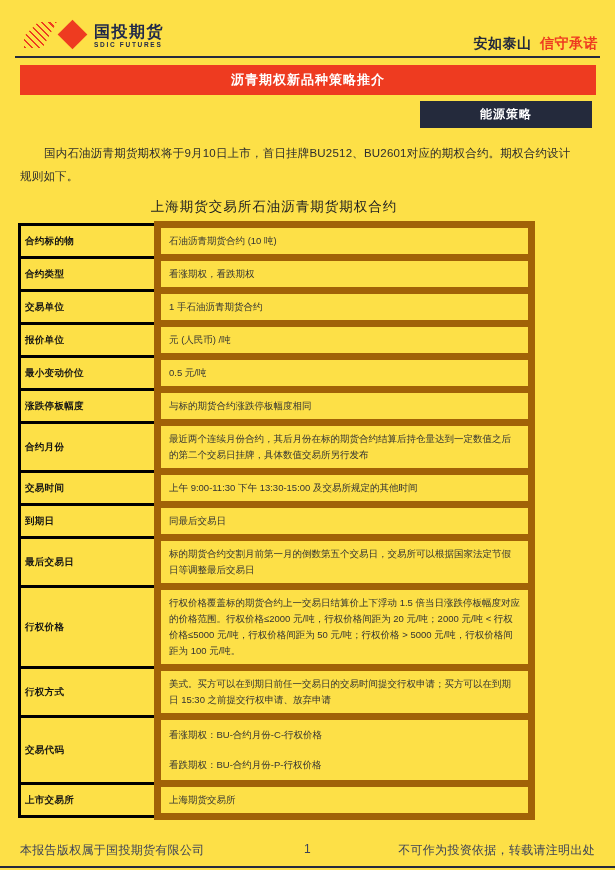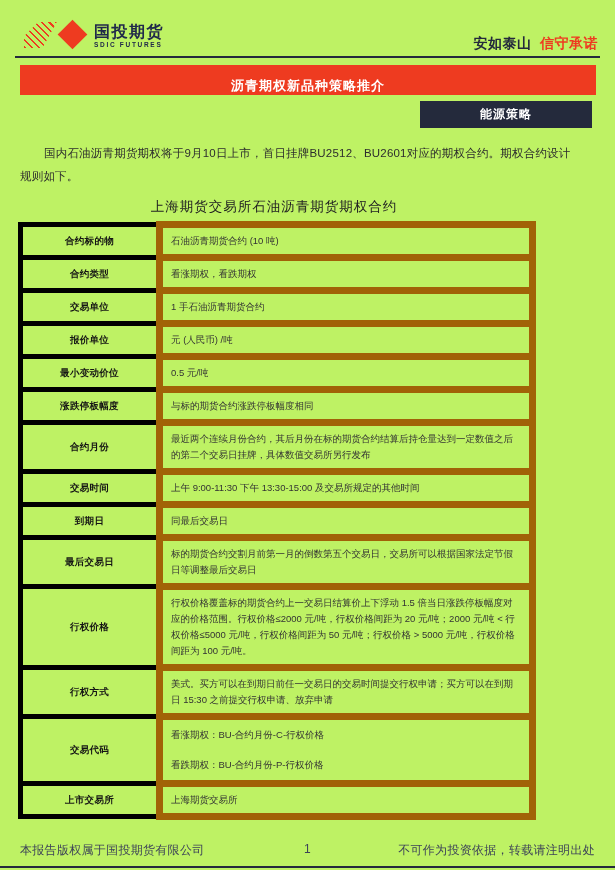--- a/index.html
+++ b/index.html
@@ -1,21 +1,21 @@
 <!DOCTYPE html>
 <html><head>
 <meta charset="utf-8">
 <style>
   html, body { margin: 0; padding: 0; background: #ffffff; }
   .page {
     position: relative;
     width: 615px;
     height: 870px;
     margin: 0 auto;
-    background: #bef264;
+    background: #fde047;
     font-family: "Liberation Sans", sans-serif;
     overflow: hidden;
     --red: #EE3B20;
     --navy: #242A3C;
   }
 
   
   .logo { position: absolute; left: 24px; top: 19px; display: flex; align-items: center; }
   .logo-mark { position: relative; width: 66px; height: 32px; }
   .logo-hatch {
@@ -34,21 +34,21 @@
   .slogan { position: absolute; top: 35px; right: 17px; font-size: 14px; font-weight: bold; letter-spacing: 0.5px; white-space: nowrap; }
   .slogan-navy { color: var(--navy); }
   .slogan-red { color: var(--red); margin-left: 4px; }
 
   .hdr-rule { position: absolute; top: 56px; left: 15px; width: 585px; height: 2px; background: var(--navy); }
 
   
   .banner-red {
     position: absolute; top: 65px; left: 20px; width: 576px; height: 30px;
     background: var(--red); color: #ffffff; font-size: 13px; font-weight: bold;
-    display: flex; align-items: flex-end; justify-content: center; letter-spacing: 1px;
+    display: flex; align-items: center; justify-content: center; letter-spacing: 1px;
   }
   .banner-navy {
     position: absolute; top: 101px; left: 420px; width: 172px; height: 27px;
     background: var(--navy); color: #ffffff; font-size: 12px; font-weight: bold;
     display: flex; align-items: center; justify-content: center; letter-spacing: 1px;
   }
 
   
   .intro {
     position: absolute; top: 142px; left: 20px; width: 557px;
@@ -64,22 +64,22 @@
   }
   .tbl {
     position: absolute; top: 221px; left: 18px; width: 512px;
     display: table; table-layout: fixed; border-collapse: collapse;
     font-size: 9.5px; color: #333333;
     border: 1.5px solid #4a4a4a;
   }
   .trow { display: table-row; }
   .tlabel {
     display: table-cell; width: 125px; vertical-align: middle;
-    text-align: center; font-weight: bold; color: #141414;
-    padding: 5px 4px; border: 5px solid #000000; letter-spacing: 0.3px; margin-left: 8px;
+    text-align: left; font-weight: bold; color: #141414;
+    padding: 5px 4px; border: 3px solid #000000; letter-spacing: 0.3px; margin-left: 8px;
   }
   .tvalue {
     display: table-cell; vertical-align: middle;
     padding: 5px 8px; border: 7px solid #a16207; line-height: 16px;
   }
   .vline { min-height: 16px; }
   .tvalue.spaced .vline + .vline { margin-top: 14px; }
   .tvalue.spaced { padding-top: 7px; padding-bottom: 7px; }
 
   

